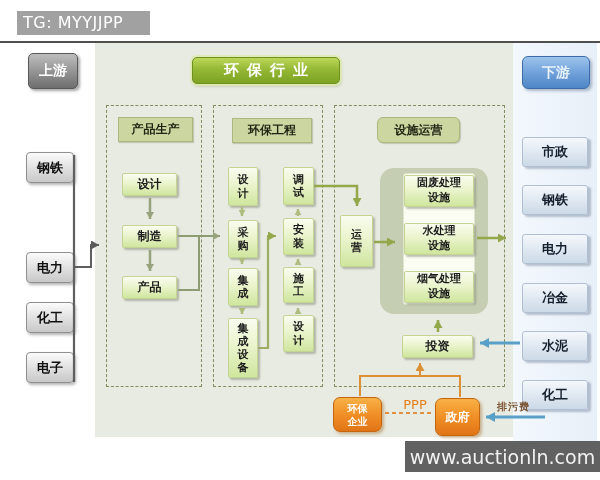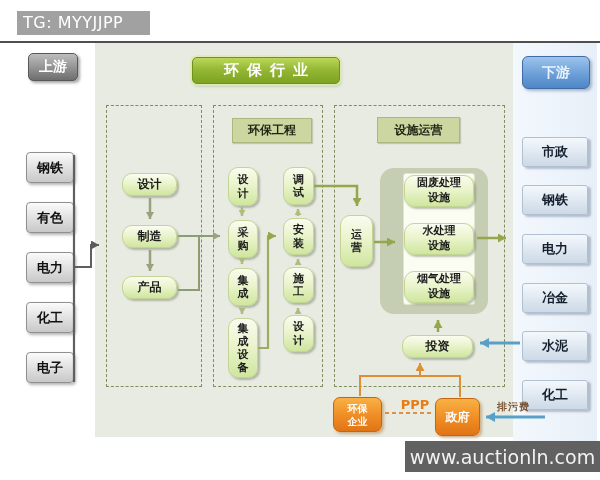--- a/index.html
+++ b/index.html
@@ -24,66 +24,66 @@
   .frame1{left:106px;top:105px;width:96px;height:282px;}
   .frame2{left:213px;top:105px;width:110px;height:282px;}
   .frame3{left:334px;top:105px;width:171px;height:282px;}
 
   
   .sec-head{background:#cbd6a0;border:1px solid #a9b87c;color:#1f2412;font-weight:bold;
             font-size:12px;display:flex;align-items:center;justify-content:center;z-index:10;
             box-shadow:1px 1px 1px rgba(120,130,100,.35);}
   .h1{left:118px;top:117px;width:75px;height:25px;}
   .h2{left:232px;top:118px;width:80px;height:25px;}
-  .h3{left:377px;top:117px;width:83px;height:26px;}
+  .h3{left:377px;top:117px;width:83px;height:26px;border-radius:6px;}
 
   .industry-btn{left:192px;top:57px;width:148px;height:27px;border-radius:5px;
     background:linear-gradient(180deg,#bcd75a 0%,#95b835 45%,#7da322 100%);
     border:1px solid #6d921e;box-shadow:0 0 0 2px rgba(223,234,180,.9),1px 2px 3px rgba(90,110,40,.4);
     color:#fff;font-weight:bold;font-size:15px;letter-spacing:8px;text-indent:8px;
     display:flex;align-items:center;justify-content:center;z-index:10;}
 
   
-  .up-btn{left:28px;top:53px;width:50px;height:28px;border-radius:5px;
+  .up-btn{left:28px;top:53px;width:50px;height:36px;border-radius:5px;
     background:linear-gradient(180deg,#bdbdbd,#6e6e6e);border:1px solid #585858;
     color:#fff;font-weight:bold;font-size:14px;display:flex;align-items:center;justify-content:center;
     box-shadow:2px 2px 3px rgba(0,0,0,.35);z-index:10;text-align:right;}
   .down-btn{left:522px;top:56px;width:68px;height:33px;border-radius:6px;
     background:linear-gradient(180deg,#9cc3ec 0%,#6d9fd8 55%,#4e86c6 100%);border:1px solid #3f6ca8;
     color:#eaf3fc;font-weight:bold;font-size:14px;display:flex;align-items:center;justify-content:center;
     box-shadow:2px 2px 3px rgba(40,70,110,.35);z-index:10;}
   .gray-item{width:48px;height:31px;left:26px;border-radius:4px;
     background:linear-gradient(180deg,#fbfbfb,#c8c8c8);border:1px solid #909090;
     color:#111;font-weight:bold;font-size:13px;display:flex;align-items:center;justify-content:center;
     box-shadow:2px 2px 3px rgba(90,90,90,.45);z-index:10;}
   .blue-item{width:66px;height:30px;left:522px;border-radius:3px;
     background:linear-gradient(180deg,#f4f8fc,#ccd9e7);border:1px solid #b0c0d2;
     color:#15202e;font-weight:bold;font-size:13px;display:flex;align-items:center;justify-content:center;
     box-shadow:3px 2px 2px rgba(125,140,160,.5);z-index:10;}
 
   
   .gbox{background:linear-gradient(180deg,#f9fcef 0%,#eaf4cd 45%,#cfe69e 100%);
-    border:1px solid #c3d494;border-radius:10px;color:#1c1c1c;font-weight:bold;
+    border:1px solid #c3d494;border-radius:2px;color:#1c1c1c;font-weight:bold;
     display:flex;align-items:center;justify-content:center;text-align:center;
     box-shadow:2px 2px 2px rgba(110,120,95,.45);z-index:20;}
   .hbox{font-size:12px;}
   .vbox{white-space:pre-line;font-size:11px;line-height:1.2;}
   .fac{white-space:pre-line;font-size:11px;line-height:1.35;}
 
   .container-round{left:380px;top:168px;width:108px;height:146px;background:#c5cdb2;
     border-radius:14px;z-index:8;}
   .white-col{left:403px;top:173px;width:72px;height:132px;background:#fbfdf3;
     border:1px solid #e0e5cd;border-radius:3px;z-index:9;}
 
   
   .obox{background:linear-gradient(180deg,#f8b145 0%,#ef8c24 55%,#e07416 100%);
     border:1px solid #c4660f;border-radius:7px;color:#fff;font-weight:bold;text-align:center;
     display:flex;align-items:center;justify-content:center;white-space:pre-line;
     box-shadow:2px 2px 3px rgba(150,90,20,.4);z-index:20;}
-  .ppp-label{left:393px;top:396px;width:44px;height:16px;color:#e67e17;font-weight:bold;
+  .ppp-label{left:393px;top:396px;width:44px;height:16px;color:#e67e17;font-weight:normal;
     font-size:13px;display:flex;align-items:center;justify-content:center;z-index:20;}
   .fee-label{left:497px;top:400px;width:58px;height:12px;color:#7b5433;font-weight:bold;
     font-size:10px;letter-spacing:1px;z-index:20;}
 
   svg.overlay{position:absolute;left:0;top:0;z-index:40;pointer-events:none;}
 </style>
 </head>
 <body>
 
 <div class="canvas">
@@ -91,26 +91,26 @@
   <div class="abs sage-bg"></div>
   <div class="abs blue-panel"></div>
   <div class="abs topline"></div>
   <div class="abs tg-badge">TG: MYYJJPP</div>
 
   <div class="abs dashed frame1"></div>
   <div class="abs dashed frame2"></div>
   <div class="abs dashed frame3"></div>
 
   <div class="abs industry-btn">环保行业</div>
+  <div class="abs sec-head h1">产品生产</div>
   <div class="abs sec-head h2">环保工程</div>
   <div class="abs sec-head h3">设施运营</div>
 
   <div class="abs up-btn">上游</div>
   <div class="abs gray-item" style="top:152px">钢铁</div>
-  <div class="abs gray-item" style="top:202px">有色</div>
   <div class="abs gray-item" style="top:252px">电力</div>
   <div class="abs gray-item" style="top:302px">化工</div>
   <div class="abs gray-item" style="top:352px">电子</div>
 
   <div class="abs down-btn">下游</div>
   <div class="abs blue-item" style="top:137px">市政</div>
   <div class="abs blue-item" style="top:185px">钢铁</div>
   <div class="abs blue-item" style="top:234px">电力</div>
   <div class="abs blue-item" style="top:283px">冶金</div>
   <div class="abs blue-item" style="top:331px">水泥</div>

